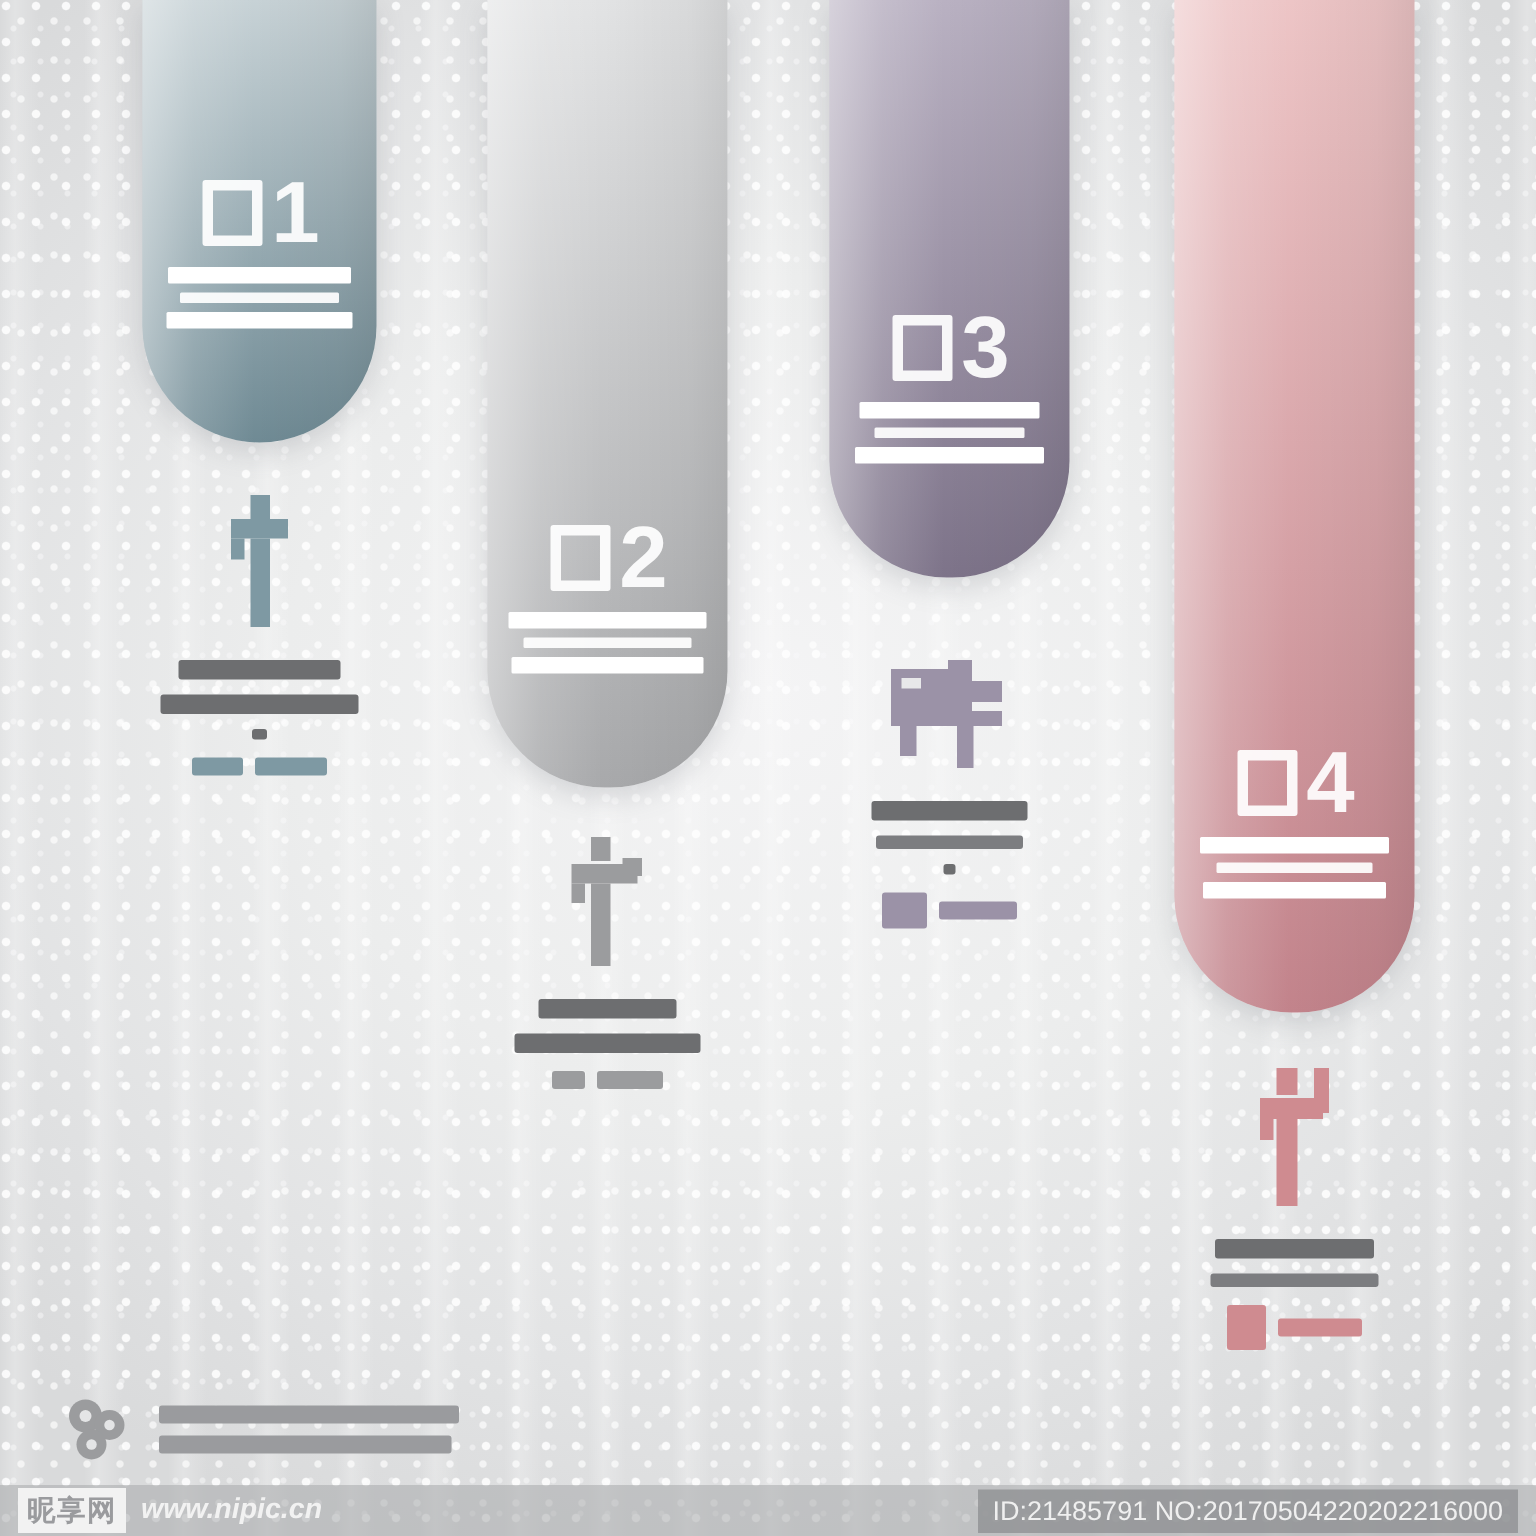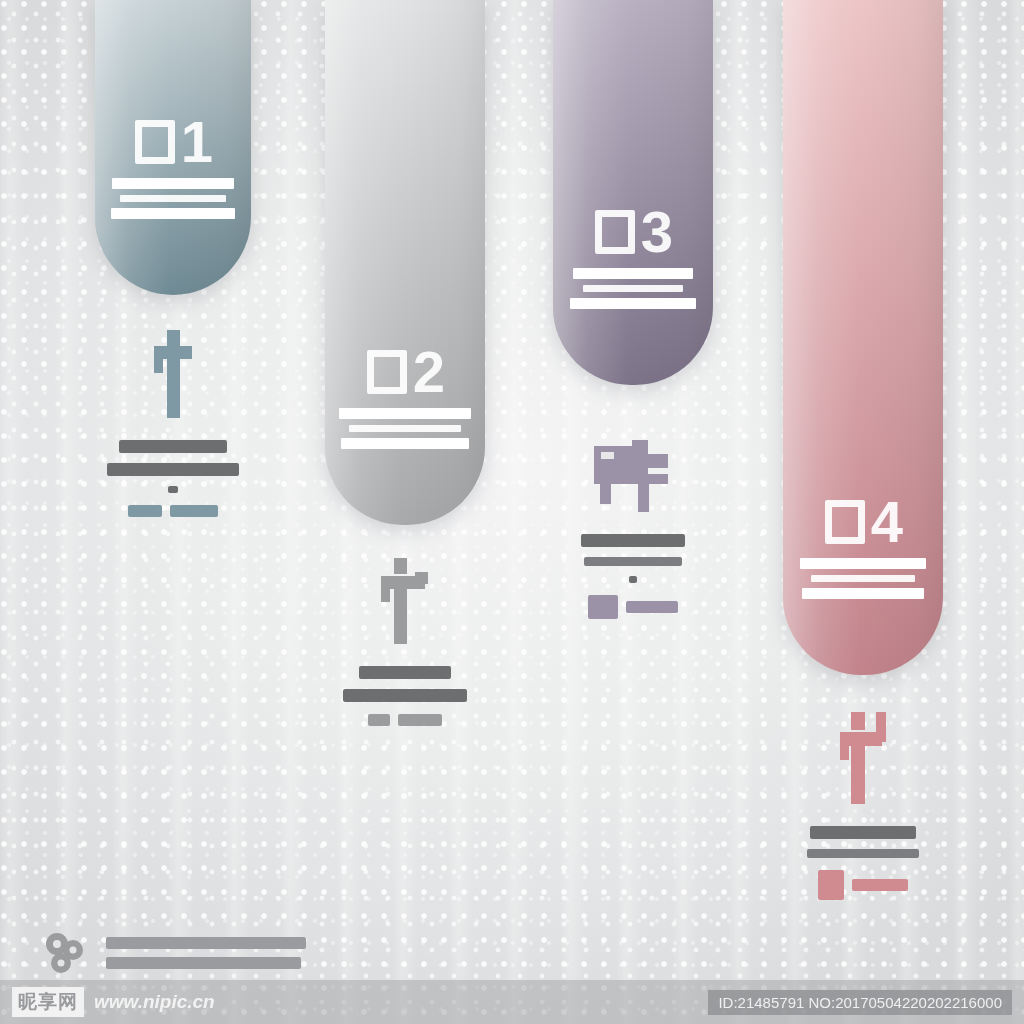--- a/index.html
+++ b/index.html
@@ -93,35 +93,35 @@
   .accentbar { height: 12px; border-radius: 2px; }
 
   
   #footer { position: absolute; left: 42px; bottom: 48px; display: flex; align-items: center; gap: 18px; }
   .logo-mark { width: 46px; height: 46px; }
   .footer-lines { display: flex; flex-direction: column; gap: 8px; }
   .f-line { height: 12px; border-radius: 2px; background: #9a9b9e; }
 
   
   #wm {
-    position: absolute; left: 0; right: 0; bottom: 0; height: 44px;
+    position: absolute; left: 0; right: 0; bottom: 0; height: 34px;
     background: rgba(168,169,172,0.55);
     display: flex; align-items: center; justify-content: space-between;
     padding: 0 12px;
   }
   #wm-left { display: flex; align-items: center; gap: 10px; }
   #wm-logo {
     background: #f2f2f2; color: #9a9b9e;
     font-weight: bold; font-size: 19px;
     padding: 2px 6px; letter-spacing: 1px;
     font-family: "DejaVu Sans", sans-serif;
   }
   #wm-url { color: #f2f2f2; font-size: 19px; font-style: italic; font-weight: bold; }
   #wm-id {
-    color: #efefef; font-size: 15px;
+    color: #efefef; font-size: 18px;
     background: rgba(140,141,144,0.75);
     padding: 4px 10px;
   }
 </style>
 </head>
 <body>
 
 <div id="stage">
   <div id="pattern"></div>
   <div id="stripes"></div>

